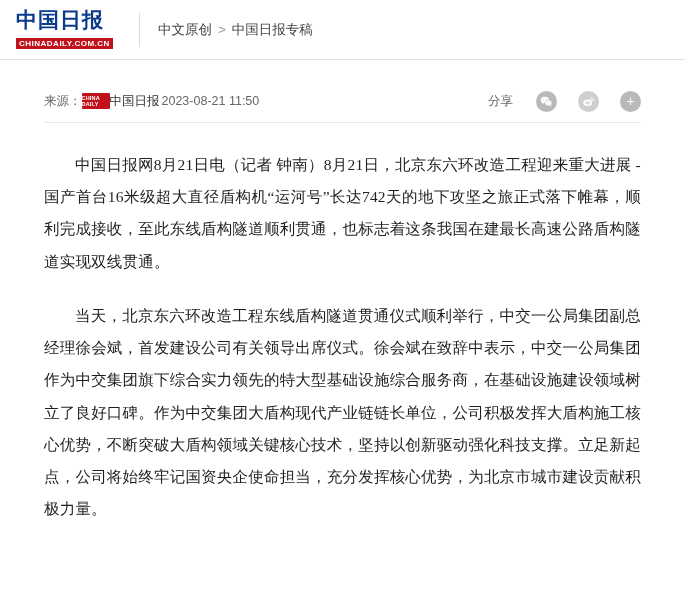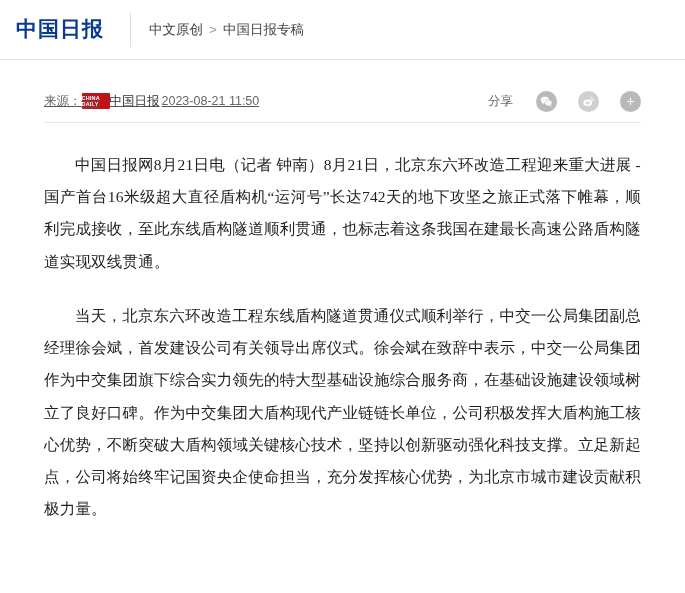--- a/index.html
+++ b/index.html
@@ -93,21 +93,20 @@
     height: 30px;
     display: flex;
     align-items: center;
     justify-content: space-between;
     font-size: 12.5px;
     color: #555;
   }
   .meta-left {
     display: flex;
     align-items: center;
-    text-decoration: underline;
   }
   .meta-label { color: #666; font-size: 12.5px; }
   .source-badge {
     width: 28px;
     height: 16px;
     background: #c1121c;
     color: #fff;
     font-size: 5.5px;
     font-weight: bold;
     display: flex;
@@ -160,20 +159,21 @@
     margin: 0 0 22px 0;
     text-indent: 2em;
   }
 </style>
 </head>
 <body>
 
 <div class="site-header">
   <div class="logo-block">
     <div class="logo-cn">中国日报</div>
+    <div><span class="logo-en">CHINADAILY.COM.CN</span></div>
   </div>
 
   <div class="header-divider"></div>
 
   <div class="breadcrumb">
     <a href="#">中文原创</a>
     <span class="sep">&gt;</span>
     <a href="#">中国日报专稿</a>
   </div>
 </div>

